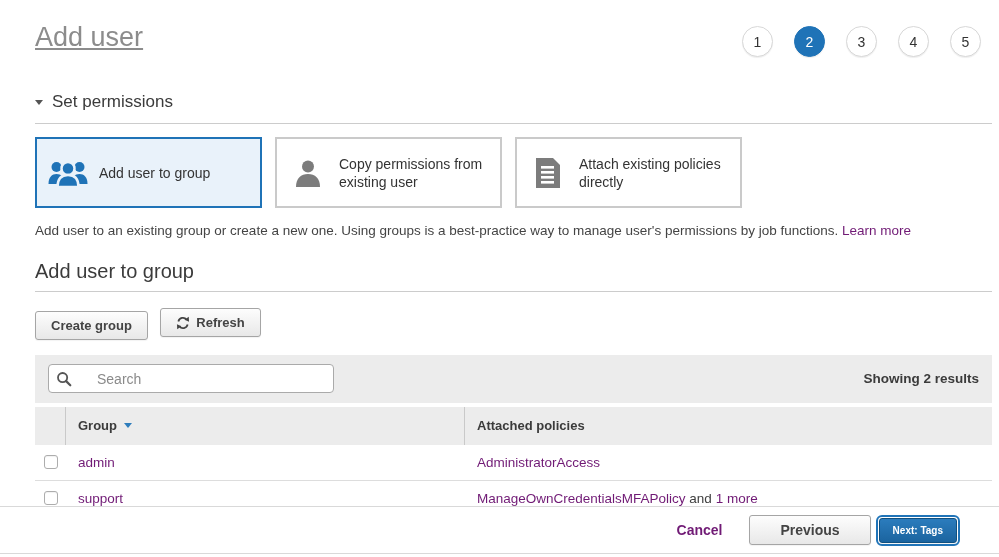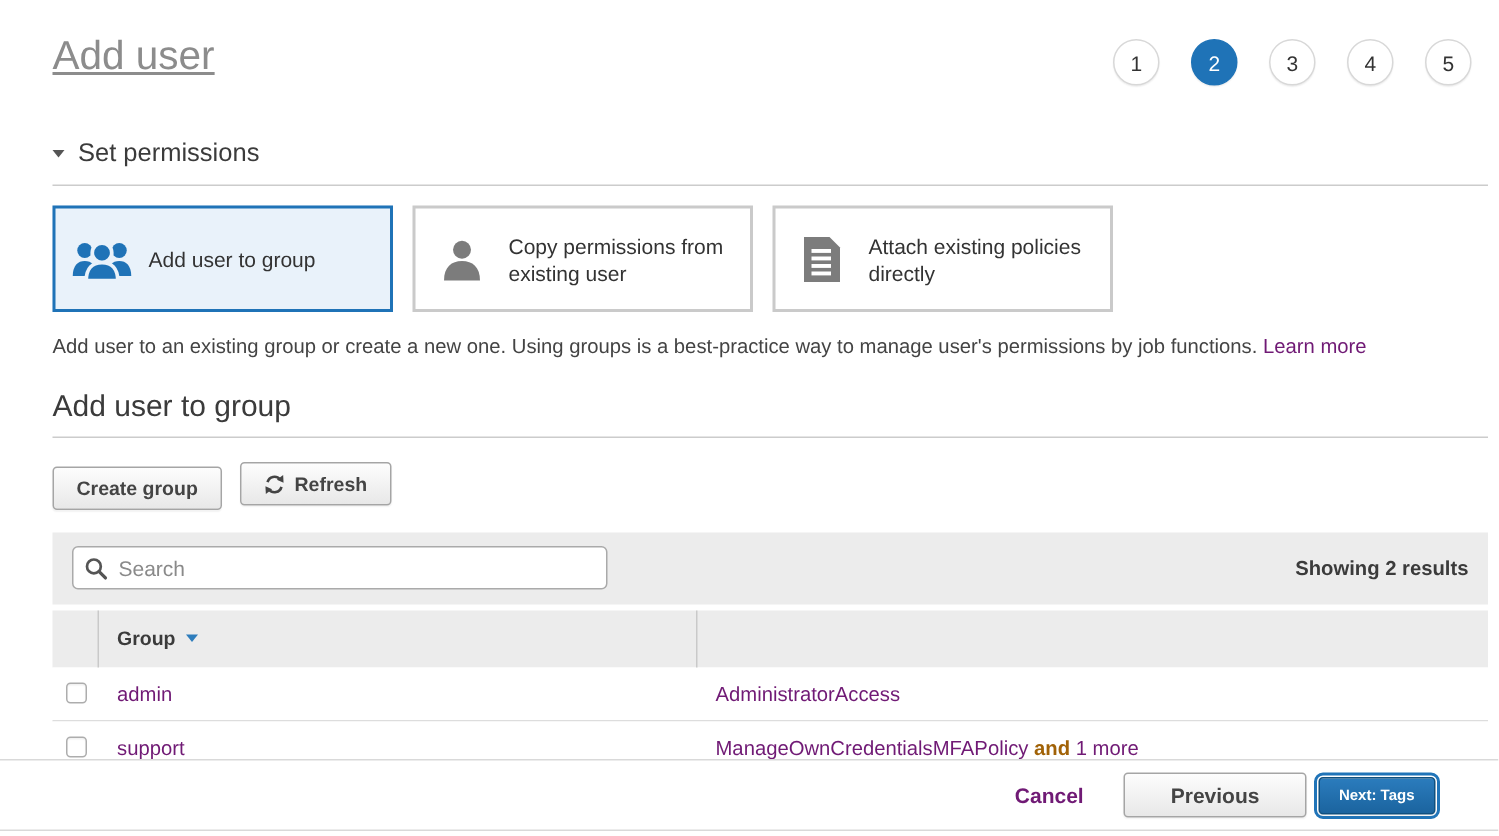--- a/index.html
+++ b/index.html
@@ -75,22 +75,22 @@
   .btn .btn-icon { margin-right: 6px; display: inline-flex; }
 
   
   .table { width: 957px; margin-top: 15px; font-size: 13.5px; }
   .table-toolbar {
     background: #ececec; height: 48px; display: flex; align-items: center;
     padding: 0 13px; margin-bottom: 4px;
   }
   .search-wrap { position: relative; }
   .search-input {
-    width: 357px; height: 29px; border: 1px solid #aaa; border-radius: 4px;
-    padding: 0 8px 0 30px; font-size: 14px; color: #333; background: #fff;
+    width: 286px; height: 29px; border: 1px solid #aaa; border-radius: 4px;
+    padding: 0 8px 0 48px; font-size: 14px; color: #333; background: #fff;
     font-family: "Liberation Sans", sans-serif; outline: none;
   }
   .search-input::placeholder { color: #8a8a8a; }
   .search-icon { position: absolute; left: 8px; top: 7px; }
   .results { margin-left: auto; font-weight: 700; font-size: 13.5px; color: #3b3b3b; text-align: right; }
 
   .thead { background: #ececec; display: flex; height: 38px; align-items: stretch; font-weight: 700; font-size: 13px; color: #3b3b3b; }
   .th { display: flex; align-items: center; padding-left: 12px; }
   .th-check { width: 31px; border-right: 1px solid #c9c9c9; padding-left: 0; }
   .th-group { width: 399px; border-right: 1px solid #c9c9c9; }
@@ -102,21 +102,21 @@
   }
 
   .tr { display: flex; height: 36px; align-items: center; border-bottom: 1px solid #ddd; background: #fff; }
   .td-check { width: 31px; display: flex; justify-content: center; }
   .td-group { width: 399px; padding-left: 12px; }
   .td-policies { flex: 1; padding-left: 12px; }
   .checkbox {
     width: 14px; height: 14px; border: 1px solid #adadad; border-radius: 3px;
     background: #fff; cursor: pointer; box-shadow: inset 0 1px 1px rgba(0,0,0,0.06);
   }
-  .and-text { color: #a16207; font-weight: bold; }
+  .and-text { color: #404040; }
   .footer {
     position: absolute; left: 0; bottom: 0; width: 999px; height: 48px;
     border-top: 1px solid #d9d9d9; border-bottom: 1px solid #d9d9d9;
     display: flex; align-items: center; justify-content: flex-end;
     padding-right: 42px; background: #fff; margin-bottom: 3px;
   }
   .cancel-link { font-size: 14px; font-weight: 700; margin-right: 27px; }
   .btn-footer { font-size: 14px; padding: 6px 30px; }
   .btn-primary {
     background: linear-gradient(#2b7cbd, #1b649f); color: #fff;
@@ -227,20 +227,23 @@
       </span>
       <span class="results">Showing 2 results</span>
     </div>
 
     <div class="thead">
       <div class="th th-check"></div>
       <div class="th th-group">
         <span>Group</span>
         <span class="sort-caret"></span>
       </div>
+      <div class="th th-policies">
+        <span>Attached policies</span>
+      </div>
     </div>
 
     <div class="tr">
       <div class="td-check">
           <span class="checkbox"></span>
         </div>
       <div class="td-group"><a class="link">admin</a></div>
       <div class="td-policies">
         <a class="link">AdministratorAccess</a><span class="and-text"></span><a class="link"></a>
       </div>

